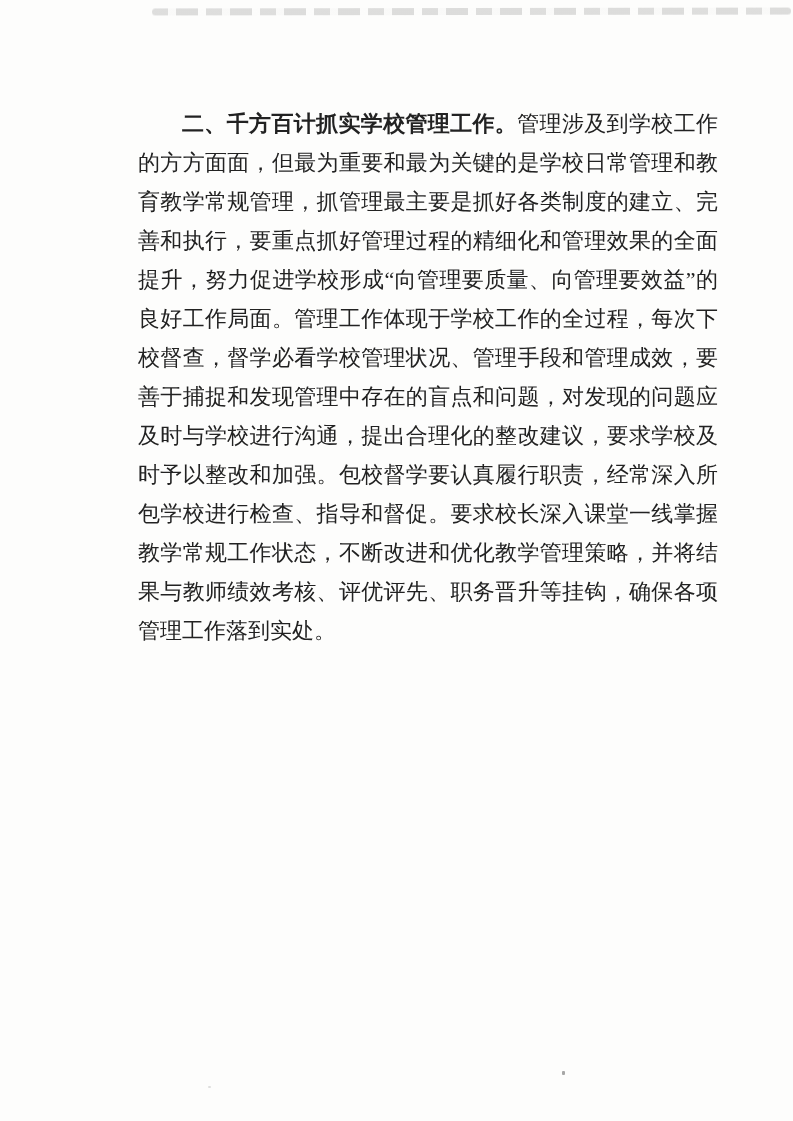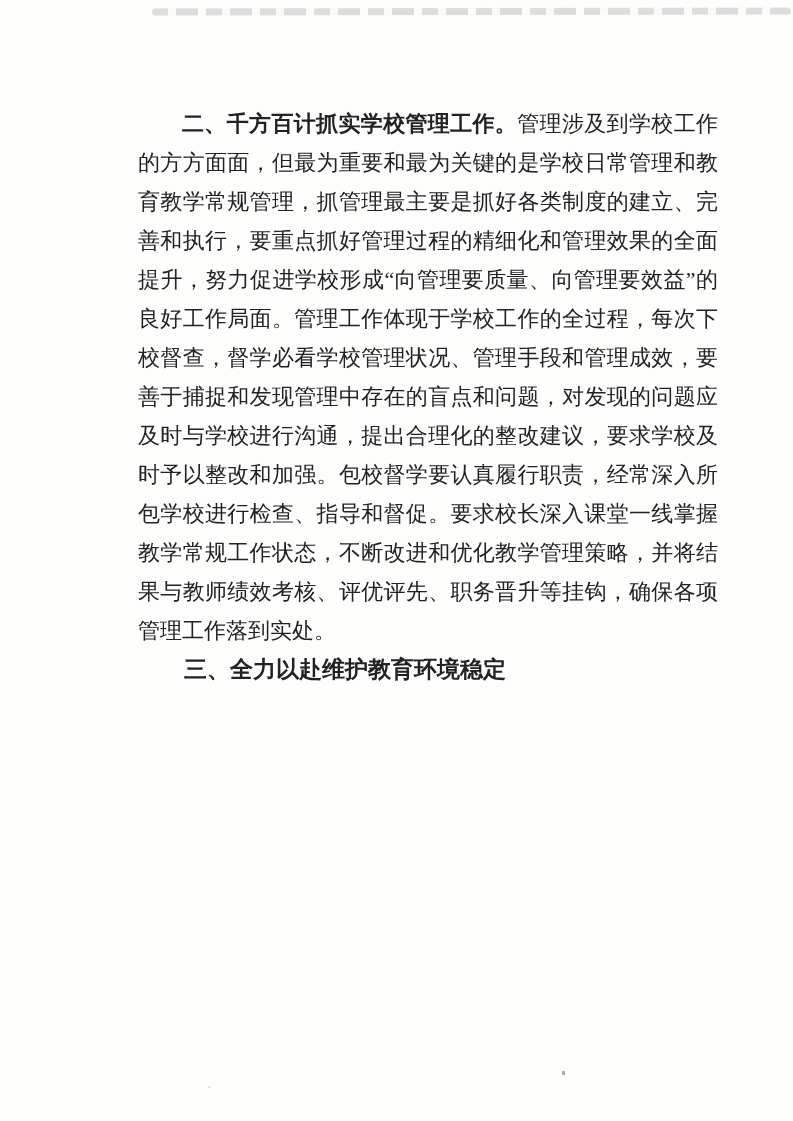--- a/index.html
+++ b/index.html
@@ -93,21 +93,20 @@
 <body>
 
 <div class="page">
 
   <div class="noise-band"></div>
 
   <div class="content">
 
     <p class="para"><span class="run-bold">二、千方百计抓实学校管理工作。</span><span>管理涉及到学校工作的方方面面，但最为重要和最为关键的是学校日常管理和教育教学常规管理，抓管理最主要是抓好各类制度的建立、完善和执行，要重点抓好管理过程的精细化和管理效果的全面提升，努力促进学校形成“向管理要质量、向管理要效益”的良好工作局面。管理工作体现于学校工作的全过程，每次下校督查，督学必看学校管理状况、管理手段和管理成效，要善于捕捉和发现管理中存在的盲点和问题，对发现的问题应及时与学校进行沟通，提出合理化的整改建议，要求学校及时予以整改和加强。包校督学要认真履行职责，经常深入所包学校进行检查、指导和督促。要求校长深入课堂一线掌握教学常规工作状态，不断改进和优化教学管理策略，并将结果与教师绩效考核、评优评先、职务晋升等挂钩，确保各项管理工作落到实处。</span></p>
 
-    <p class="para heading-line"><span class="run-bold">三、全力以赴维护教育环境稳定</span></p>
 
 
   </div>
 
   <div class="speck"></div>
   <div class="speck-2"></div>
 
 </div>
 
 </body></html>

